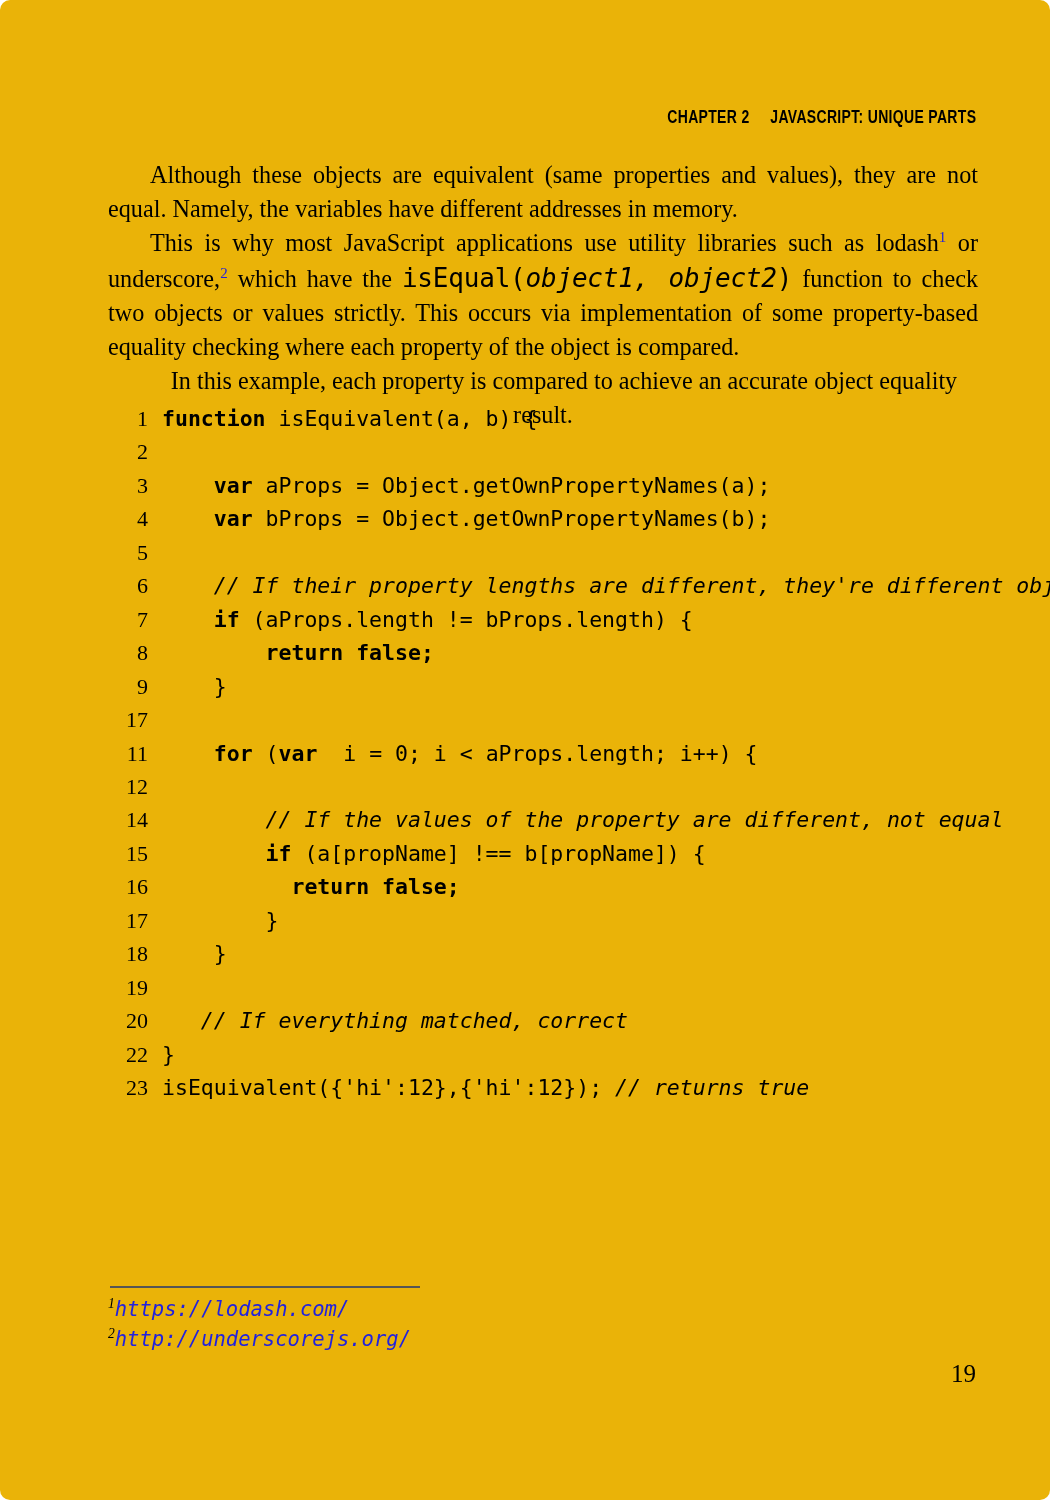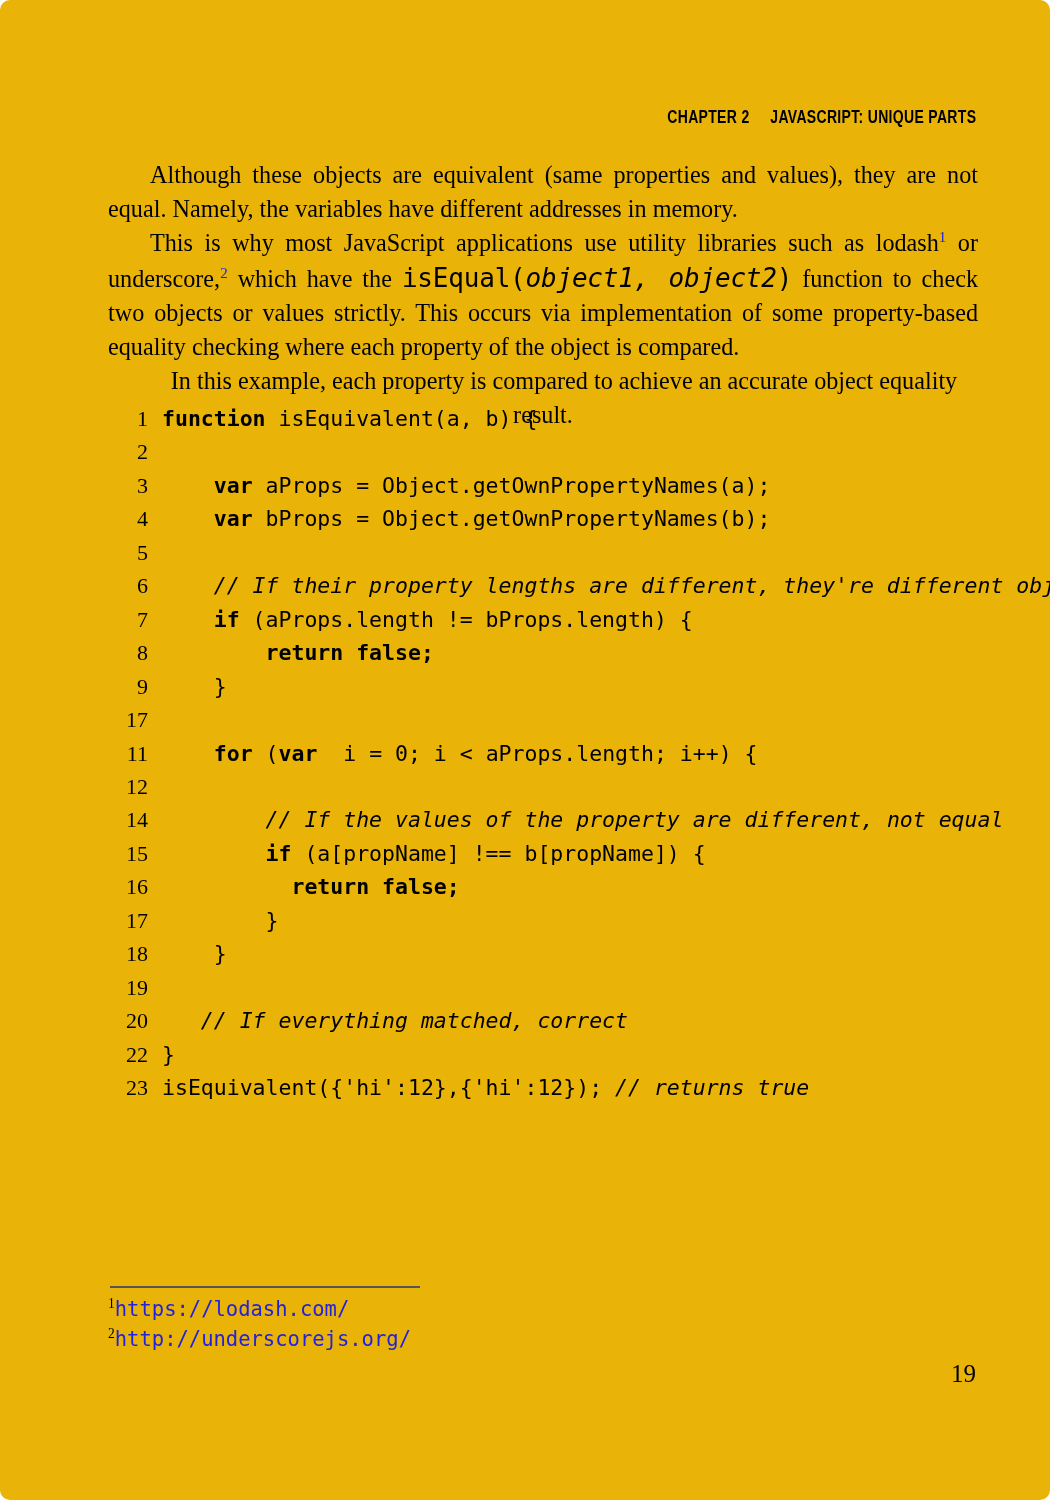--- a/index.html
+++ b/index.html
@@ -107,20 +107,21 @@
     top: 1286px;
     width: 310px;
     height: 2px;
     background: #555555;
   }
   .footnotes {
     position: absolute;
     left: 108px;
     top: 1294px;
     width: 600px;
+    font-style: italic;
   }
   .footnote {
     font-family: "DejaVu Sans Mono", monospace;
     font-size: 20.5px;
     line-height: 30px;
     color: #2222dd;
     white-space: nowrap;
   }
   .footnote .fnum {
     font-family: "Liberation Serif", serif;

